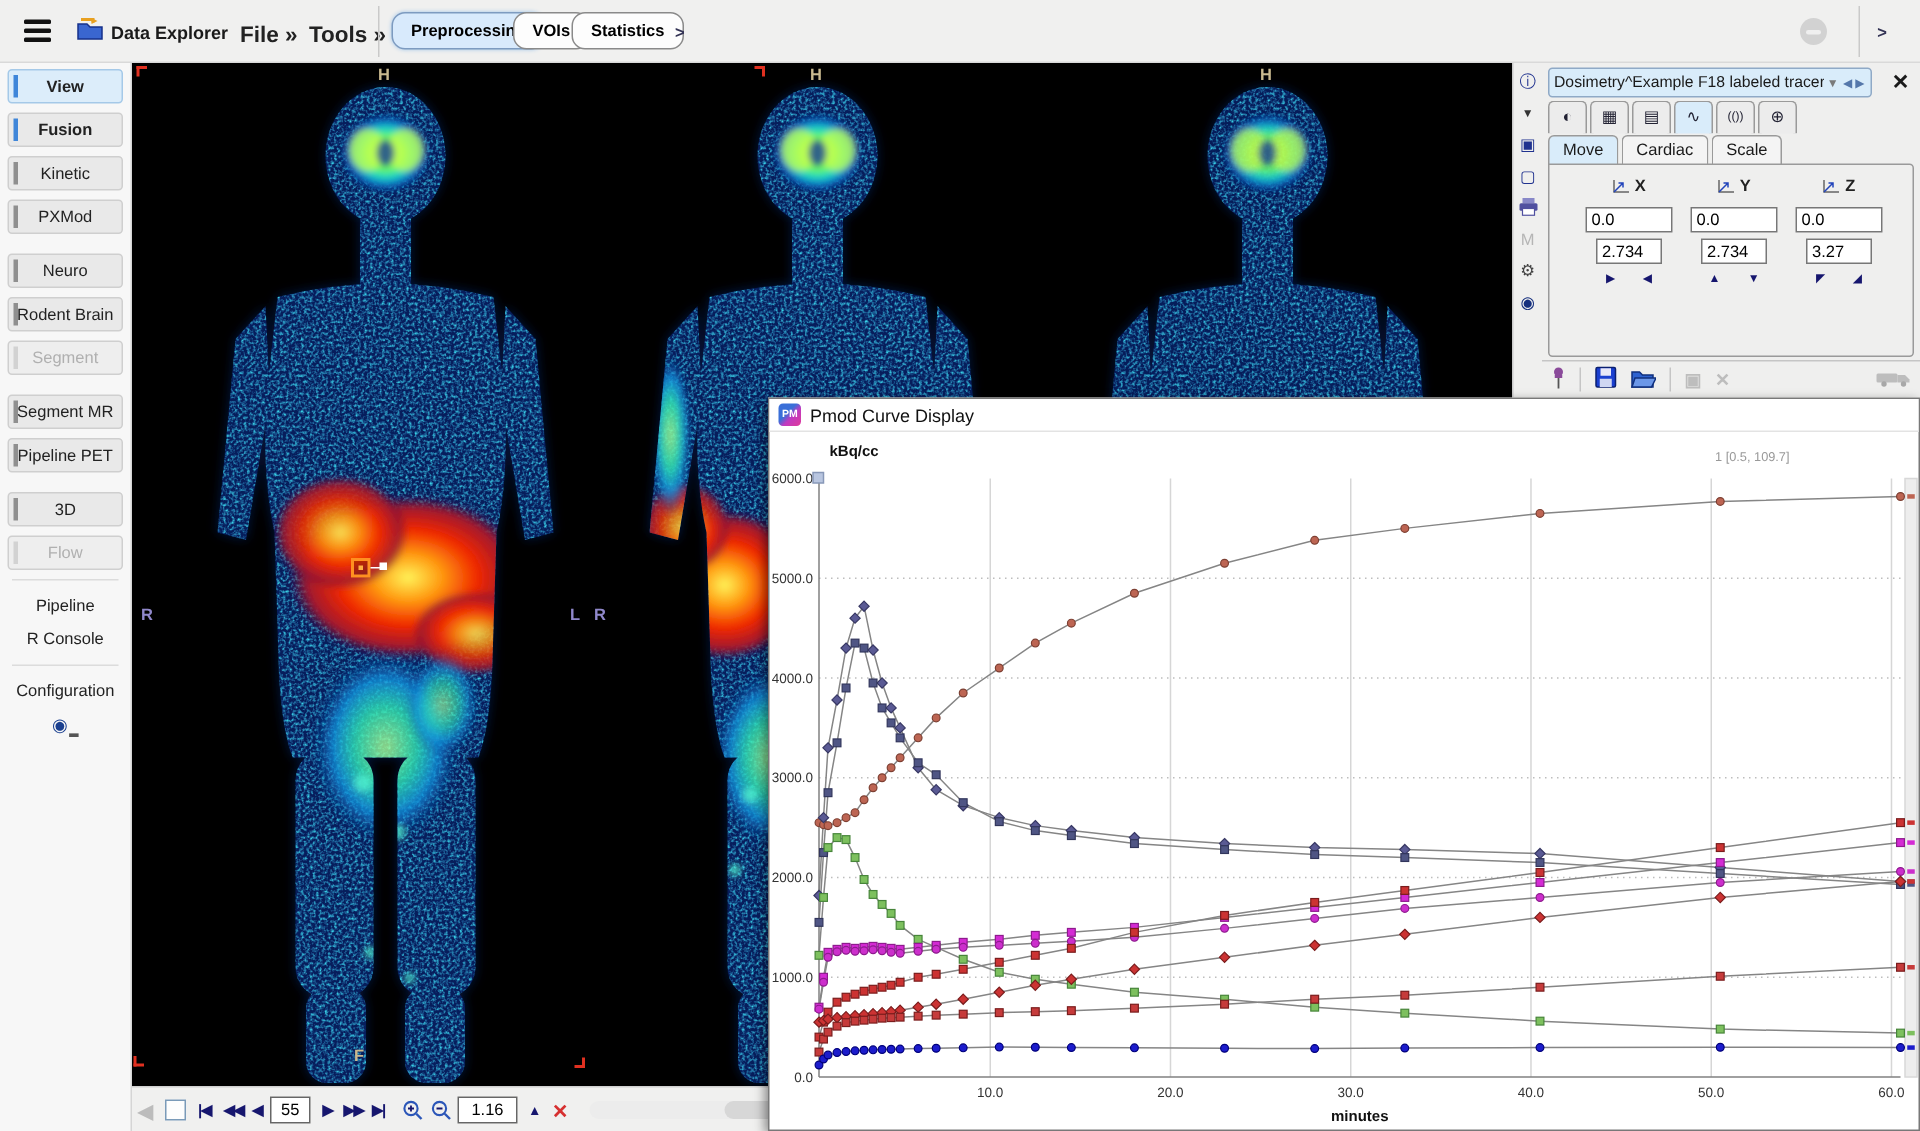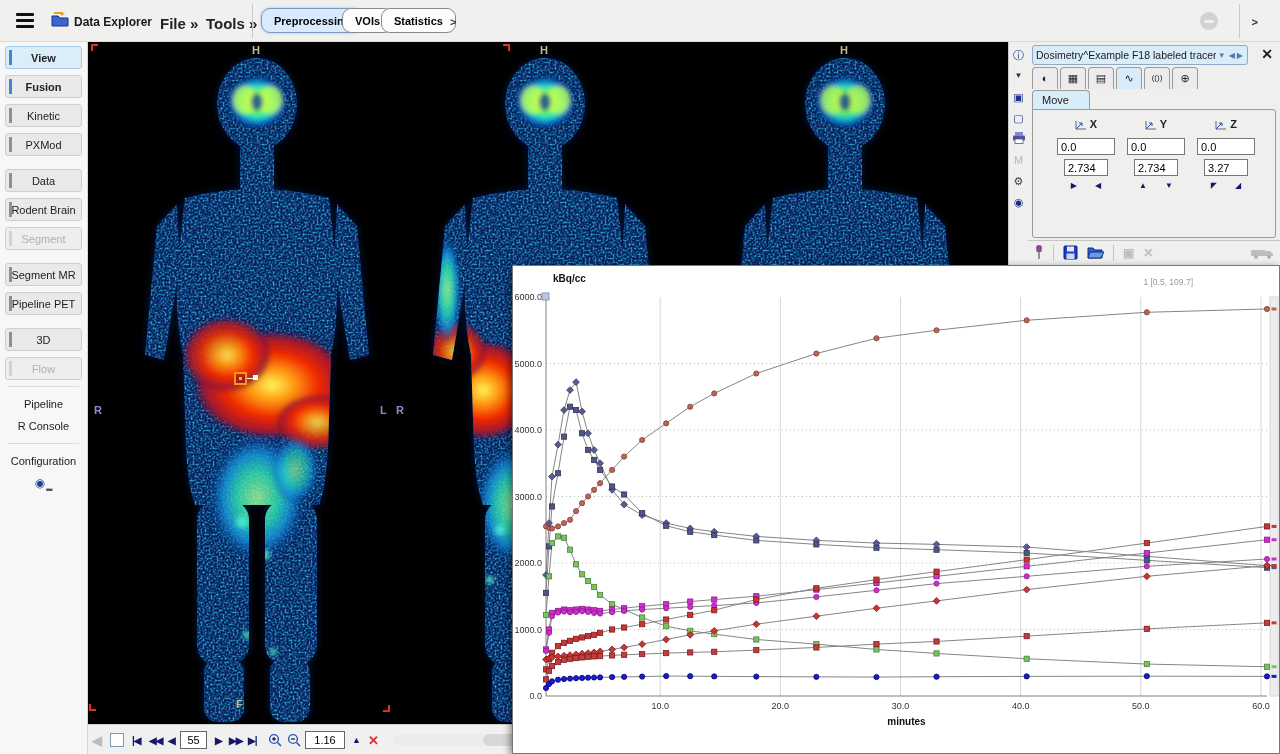--- a/index.html
+++ b/index.html
@@ -68,21 +68,21 @@
   .strip-ic.gray { color:#b5b5b5; }
   #panel { position:absolute; left:1028px; top:42px; width:252px; height:223px; background:#efefee; }
   #series-combo { position:absolute; left:4px; top:3px; width:216px; height:20px; background:#d9ecfa; border:1px solid #8fa9c6; border-radius:3px; display:flex; align-items:center; padding:0 3px; cursor:pointer; }
   #series-combo .txt { flex:1; font-size:10.5px; white-space:nowrap; overflow:hidden; color:#1a1a1a; }
   #series-combo .car { color:#7a7a7a; font-size:8px; margin:0 2px; }
   #series-combo .nav { color:#5577aa; font-size:8px; margin:0 1px; }
   #panel-close { position:absolute; left:230px; top:4px; width:18px; height:18px; font-size:14px; font-weight:bold; text-align:center; line-height:17px; cursor:pointer; }
   #panel-tabs { position:absolute; left:4px; top:25px; height:22px; display:flex; }
   .ptab { width:26px; height:22px; border:1px solid #9a9a9a; border-bottom:none; border-radius:4px 4px 0 0; background:#ececec; margin-right:2px; text-align:center; line-height:20px; font-size:11px; color:#223; cursor:pointer; }
   .ptab.active { background:#d9ecfa; }
-  #subtabs { position:absolute; left:4px; top:48px; height:20px; display:flex;flex-direction:column; }
+  #subtabs { position:absolute; left:4px; top:48px; height:20px; display:flex; }
   .stab { height:20px; padding:0 9px; border:1px solid #9a9a9a; border-bottom:none; border-radius:4px 4px 0 0; background:#f4f4f4; margin-right:2px; font-size:11px; line-height:19px; cursor:pointer; }
   .stab.active { background:#d9ecfa; }
   #panel-body { position:absolute; left:4px; top:67px; width:244px; height:129px; border:1px solid #9a9a9a; background:#efefee; border-radius:0 3px 3px 3px; }
   .axis-col { position:absolute; top:8px; width:70px; text-align:center; }
   .axis-head { font-size:11px; font-weight:bold; color:#222; height:14px; }
   .axis-head svg { vertical-align:-2px; margin-right:3px; }
   .axis-in1 { margin-top:6px; width:58px; height:17px; }
   .axis-in2 { margin-top:4px; width:44px; height:17px; }
   .axis-arrows { margin-top:5px; color:#16166e; font-size:8px; letter-spacing:8px; padding-left:8px; }
   .ax-input { border:1px solid #777; background:#fff; font-size:11px; padding-left:3px; font-family:"Liberation Sans",sans-serif; }
@@ -177,21 +177,21 @@
       <span class="bar"></span>
       <span>Kinetic</span>
     </div>
   <div class="sb-btn">
       <span class="bar"></span>
       <span>PXMod</span>
     </div>
   <div class="sb-gap"></div>
   <div class="sb-btn">
       <span class="bar"></span>
-      <span>Data</span>
+      <span>Neuro</span>
     </div>
   <div class="sb-btn">
       <span class="bar"></span>
       <span>Rodent Brain</span>
     </div>
   <div class="sb-btn disabled">
       <span class="bar"></span>
       <span>Segment</span>
     </div>
   <div class="sb-gap"></div>
@@ -578,20 +578,24 @@
           <rect x="1" y="4" width="14" height="6" rx="1" fill="#bdbdbd"></rect>
           <path d="M15,5 L20,5 L23,8 L23,10 L15,10 Z" fill="#bdbdbd"></path>
           <circle cx="6" cy="11" r="1.8" fill="#a8a8a8"></circle>
           <circle cx="19" cy="11" r="1.8" fill="#a8a8a8"></circle>
         </svg>
     </span>
   </div>
 </div>
 
 <div id="curve-win">
+  <div id="curve-title">
+    <span id="pm-logo">PM</span>
+    <span class="t">Pmod Curve Display</span>
+  </div>
   <svg id="curve-svg" width="766" height="465">
       <line x1="147.15833333333333" y1="31" x2="147.15833333333333" y2="430" stroke="#d6d6d6"></line>
       <text x="147.15833333333333" y="443" text-anchor="middle" font-size="9" fill="#333" font-family="Liberation Sans, sans-serif">10.0</text>
       <line x1="267.32500000000005" y1="31" x2="267.32500000000005" y2="430" stroke="#d6d6d6"></line>
       <text x="267.32500000000005" y="443" text-anchor="middle" font-size="9" fill="#333" font-family="Liberation Sans, sans-serif">20.0</text>
       <line x1="387.4916666666667" y1="31" x2="387.4916666666667" y2="430" stroke="#d6d6d6"></line>
       <text x="387.4916666666667" y="443" text-anchor="middle" font-size="9" fill="#333" font-family="Liberation Sans, sans-serif">30.0</text>
       <line x1="507.6583333333333" y1="31" x2="507.6583333333333" y2="430" stroke="#d6d6d6"></line>
       <text x="507.6583333333333" y="443" text-anchor="middle" font-size="9" fill="#333" font-family="Liberation Sans, sans-serif">40.0</text>
       <line x1="627.8249999999999" y1="31" x2="627.8249999999999" y2="430" stroke="#d6d6d6"></line>

